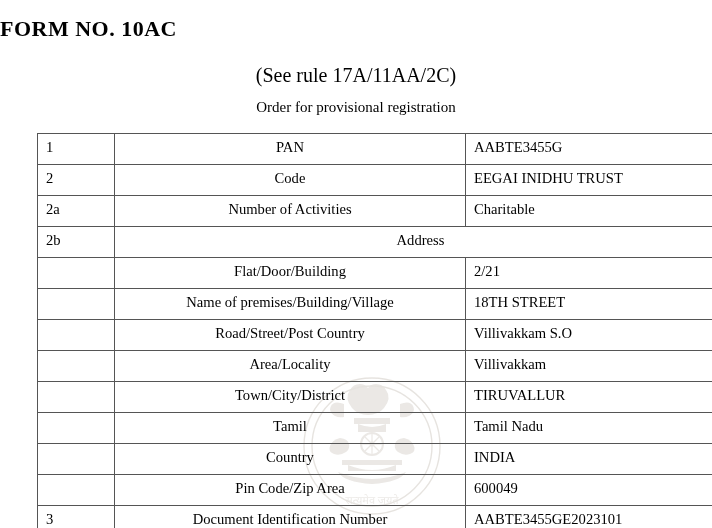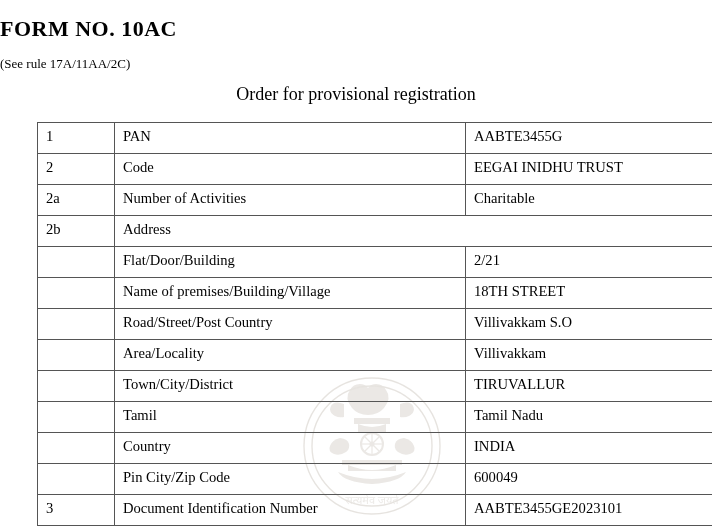--- a/index.html
+++ b/index.html
@@ -40,28 +40,29 @@
   .doc-title {
     font-size: 22px;
     font-weight: bold;
     letter-spacing: 0.5px;
     margin-top: 16px;
     margin-bottom: 0;
     font-family: "Liberation Serif", serif;
   }
 
   .doc-subtitle {
-    font-size: 13px;
-    margin-top: 14px;
+    text-align: center;
+    font-size: 20px;
+    margin-top: 22px;
     font-family: "Liberation Serif", serif;
   }
 
   .doc-subtitle2 {
     text-align: center;
-    font-size: 18px;
+    font-size: 15px;
     margin-top: 12px;
     margin-bottom: 0;
     font-family: "Liberation Serif", serif;
   }
 
   .table-wrap {
     position: relative;
     z-index: 1;
     margin: 17px 29px 0 37px;
   }
@@ -82,20 +83,21 @@
     height: 19px;
     background: transparent;
     font-family: "Liberation Serif", serif;
   }
 
   td.col-sno {
     width: 60px;
   }
   td.col-label {
     width: 334px;
+    text-align: center;
   }
   td.col-value {
     width: 244px;
   }
 
   td.indent {
     padding-left: 8px;
   }
 </style>
 </head>
@@ -195,21 +197,21 @@
           <td class="col-label indent">Tamil</td>
           <td class="col-value">Tamil Nadu</td>
         </tr>
         <tr>
           <td class="col-sno"></td>
           <td class="col-label indent">Country</td>
           <td class="col-value">INDIA</td>
         </tr>
         <tr>
           <td class="col-sno"></td>
-          <td class="col-label indent">Pin City/Zip Code</td>
+          <td class="col-label indent">Pin Code/Zip Area</td>
           <td class="col-value">600049</td>
         </tr>
         <tr>
           <td class="col-sno">3</td>
           <td class="col-label">Document Identification Number</td>
           <td class="col-value">AABTE3455GE2023101</td>
         </tr>
 
       </tbody>
     </table>

